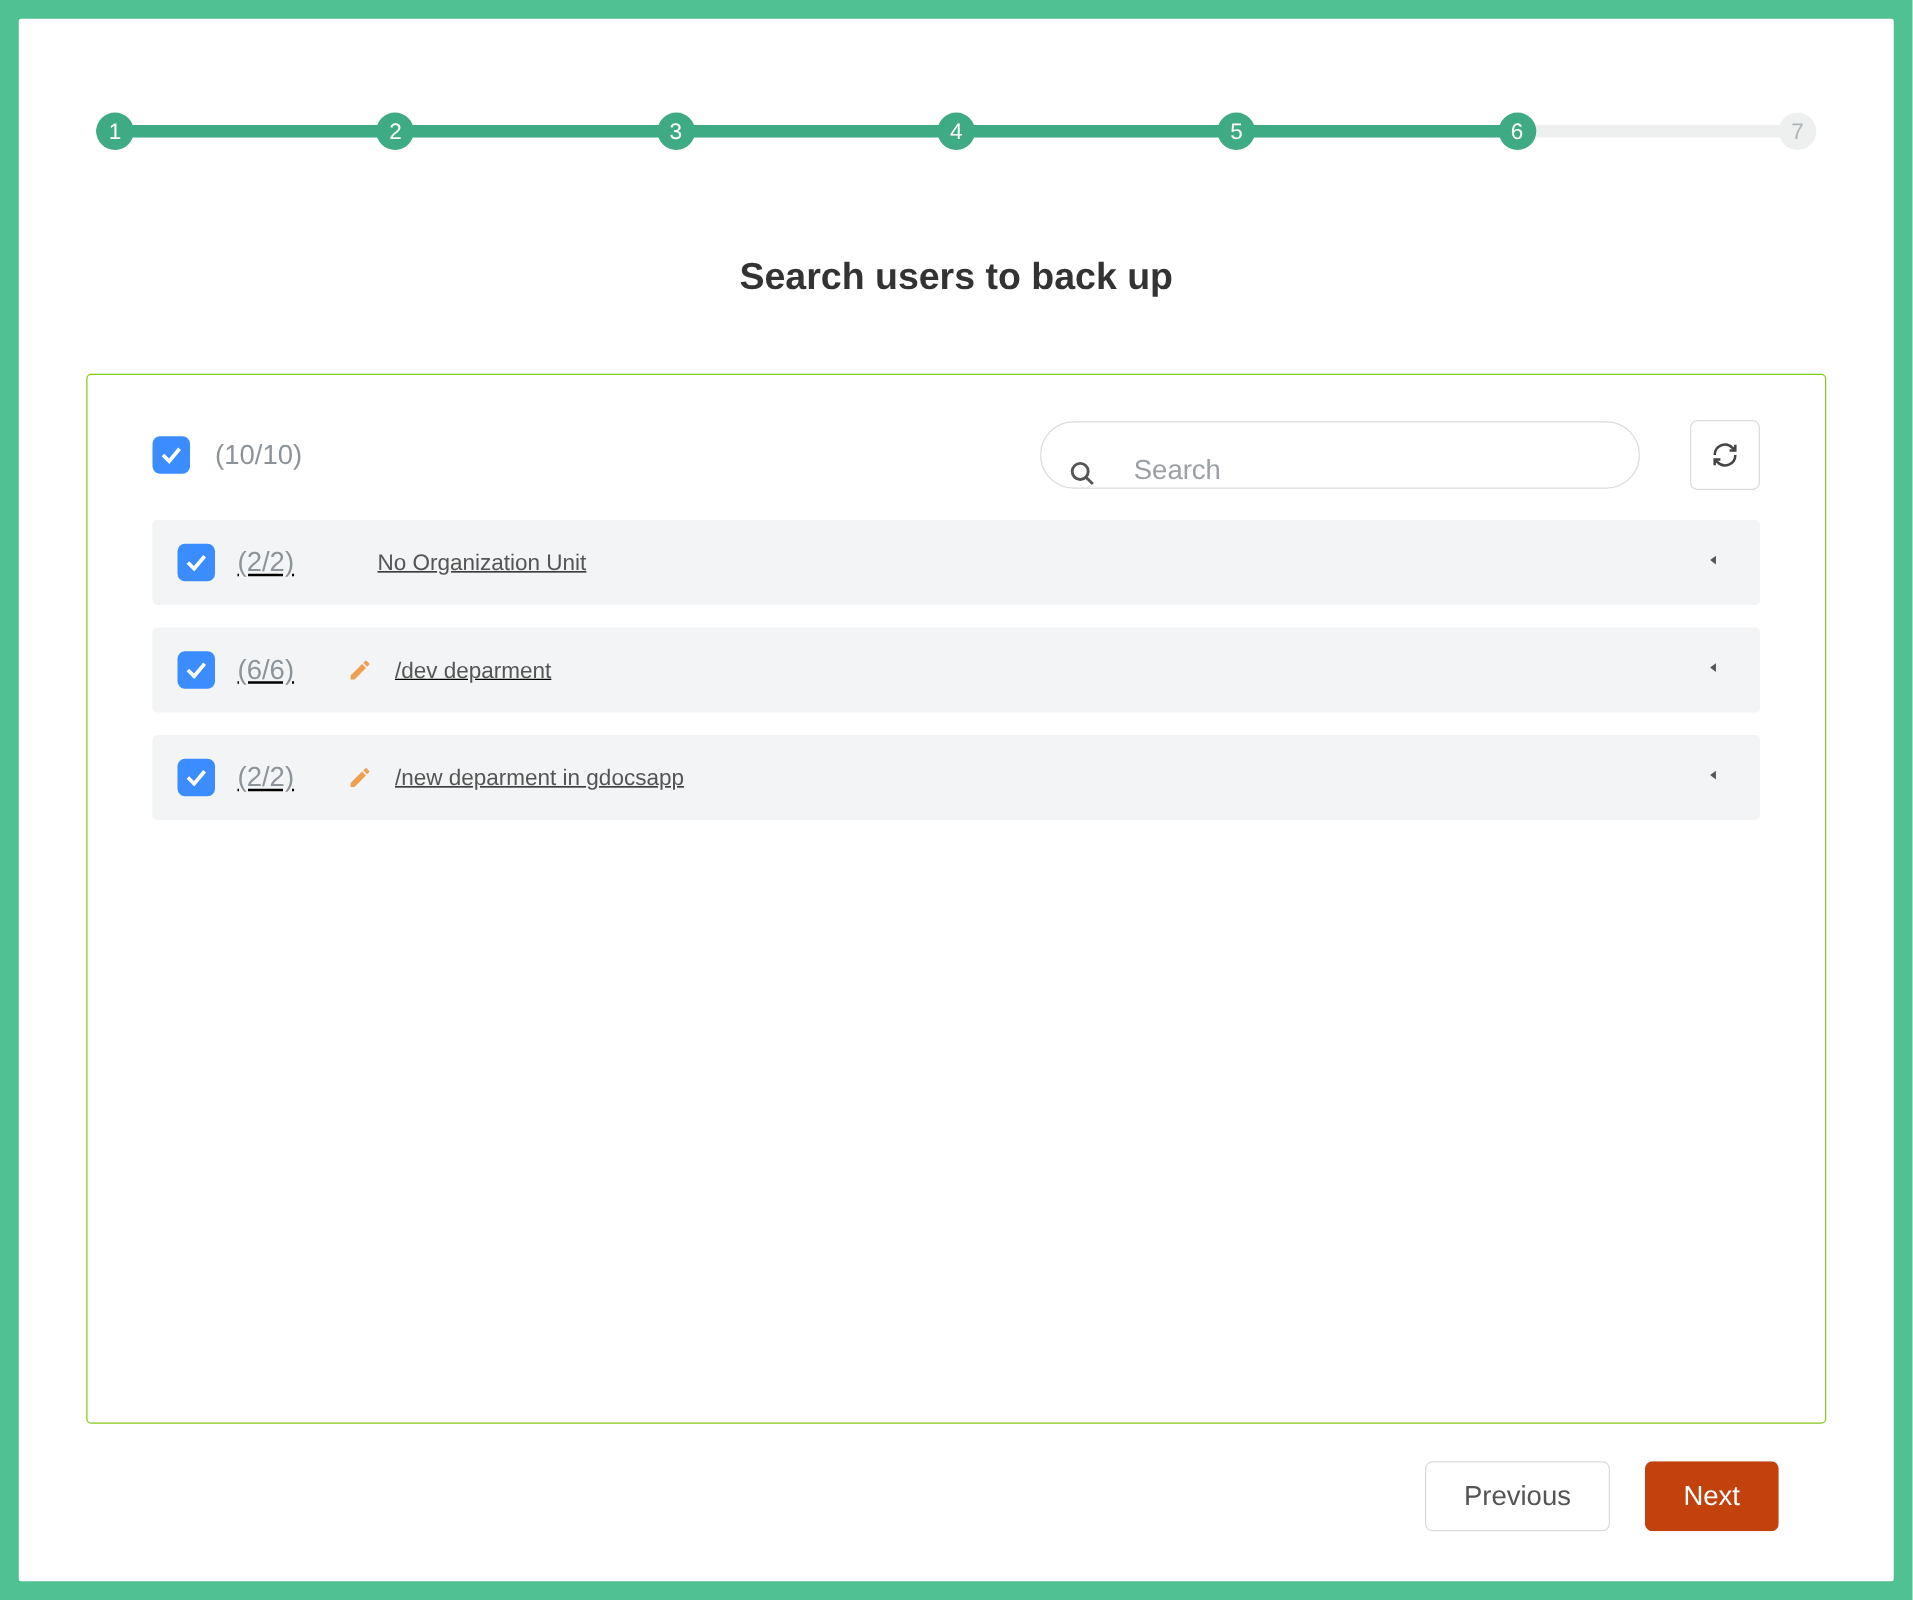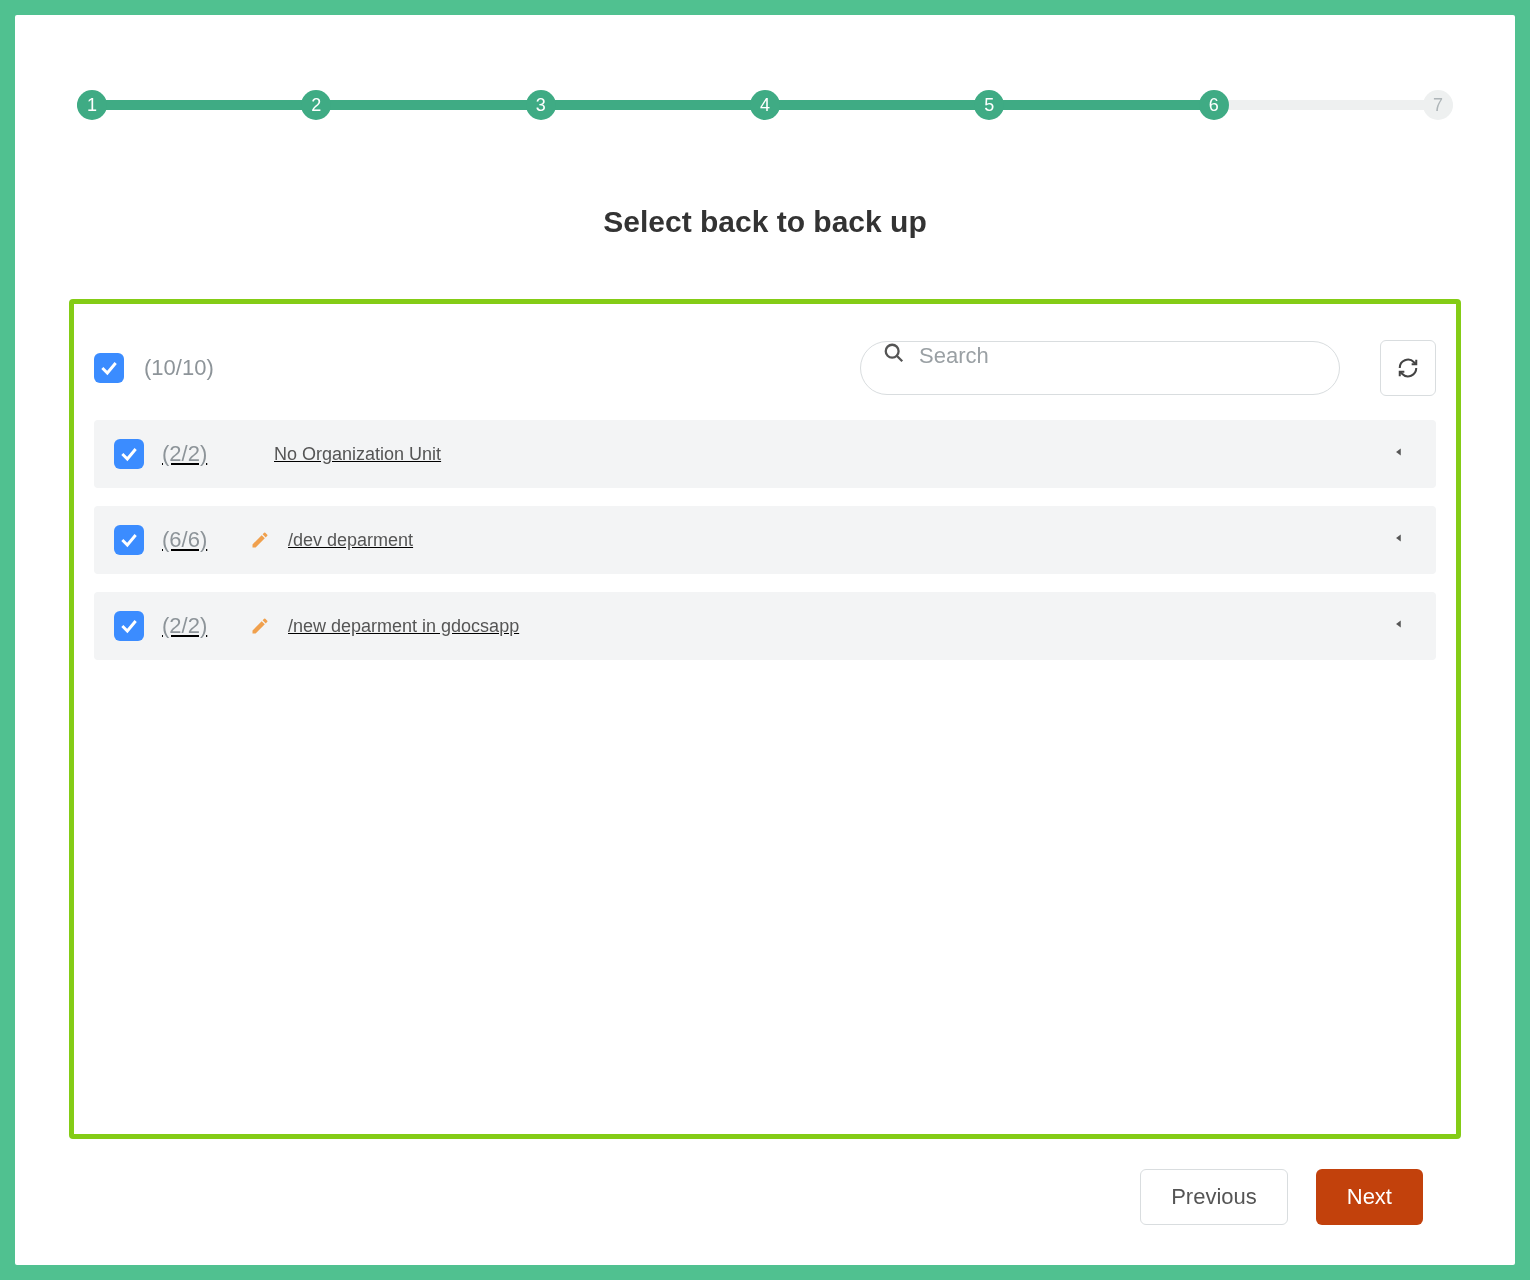--- a/index.html
+++ b/index.html
@@ -60,23 +60,23 @@
   
   .title {
     text-align: center;
     margin: 80px 0 40px 0;
     font-size: 30px;
     font-weight: 600;
     color: #333;
   }
   
   .panel {
-    border: 5px solid #84cc16;
+    border: 1px solid #84cc16;
     border-radius: 4px;
-    padding: 36px 20px;
+    padding: 36px 52px;
     margin: 20px 14px 0 14px;
     flex: 1;
   }
   .topbar {
     display: flex;
     align-items: center;
     gap: 20px;
     margin-bottom: 24px;
   }
   .checkbox {
@@ -89,27 +89,27 @@
   }
   .checkbox svg { width: 20px; height: 20px; stroke:#fff; stroke-width:3.5; fill:none; }
   .count {
     color: #8d9499;
     font-size: 22px;
     min-width: 70px;
   }
   .spacer { flex:1; }
   .search-wrap {
     display:flex;
-    align-items:flex-start;
+    align-items:flex-end;
     width: 480px;
     height: 54px;
     border: 1px solid #d9dddf;
     border-radius: 27px;
     padding: 0 22px;
-    gap: 12px;
+    gap: 28px;
   }
   .search-wrap input {
     border:none; outline:none;
     font-size: 22px;
     color:#555;
     width:100%;
     background:transparent;
   }
   .search-wrap input::placeholder { color:#9aa0a4; }
   .refresh-btn {
@@ -171,21 +171,21 @@
         <div class="dot">1</div>
         <div class="dot">2</div>
         <div class="dot">3</div>
         <div class="dot">4</div>
         <div class="dot">5</div>
         <div class="dot">6</div>
         <div class="dot inactive">7</div>
       </div>
   </div>
 
-  <div class="title">Select back to back up</div>
+  <div class="title">Search users to back up</div>
 
   <div class="panel">
 
     <div class="topbar">
       <div class="checkbox">
         <svg viewBox="0 0 24 24">
             <polyline points="4 12 10 18 20 6"></polyline>
           </svg>
       </div>
       <div class="count">(10/10)</div>

